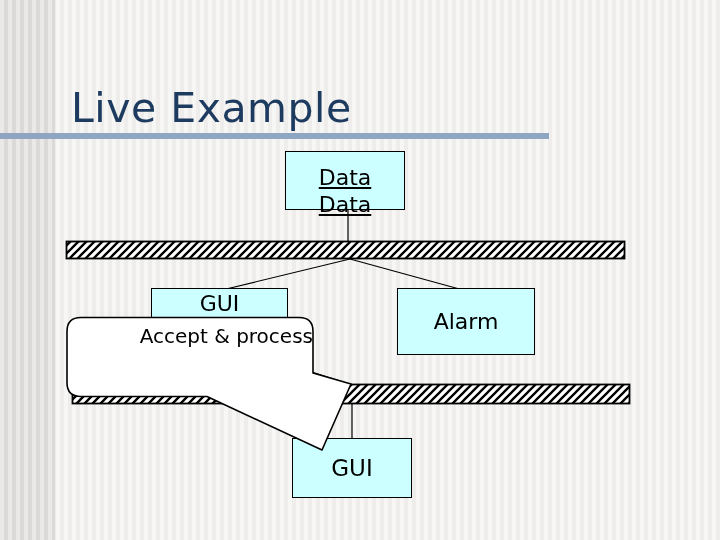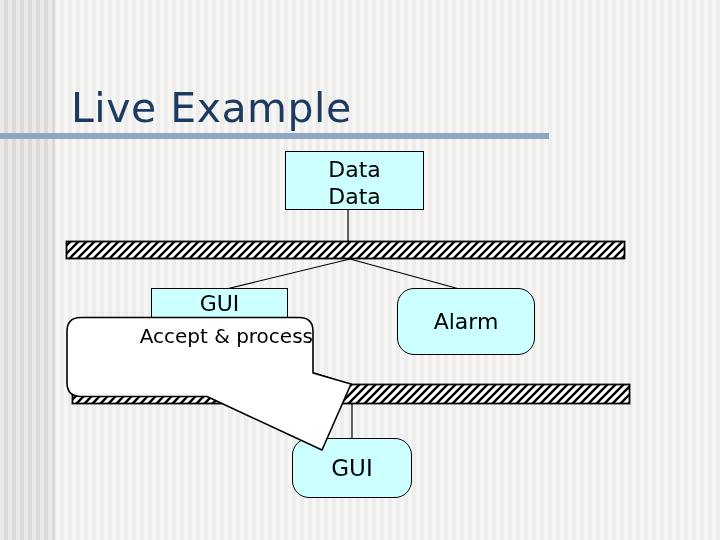--- a/index.html
+++ b/index.html
@@ -48,23 +48,23 @@
   .node {
     position: absolute;
     background: #ccffff;
     border: 1.4px solid #000;
     box-sizing: border-box;
     color: #000;
     font-size: 22px;
     text-align: center;
     z-index: 2;
   }
-  .node.center { display: flex; align-items: center; justify-content: center; border-radius: 17px; }
+  .node.center { display: flex; align-items: center; justify-content: center; }
 
-  #node-data-store { left: 285px; top: 151px; width: 139px; height: 59px; line-height: 27px; padding-top: 4px; }
+  #node-data-store { left: 285px; top: 151px; width: 120px; height: 59px; line-height: 27px; padding-top: 12px; text-decoration: underline; }
   #node-gui-top    { left: 151px; top: 288px; width: 137px; height: 50px; padding-top: 2px; }
   #node-alarm      { left: 397px; top: 288px; width: 138px; height: 67px; }
   #node-gui-bottom { left: 292px; top: 438px; width: 120px; height: 60px; font-size: 23px; }
 
   .callout-text {
     position: absolute; left: 67px; top: 323px;
     width: 246px;
     z-index: 4;
     color: #000;
     font-size: 20px; line-height: 26px;

